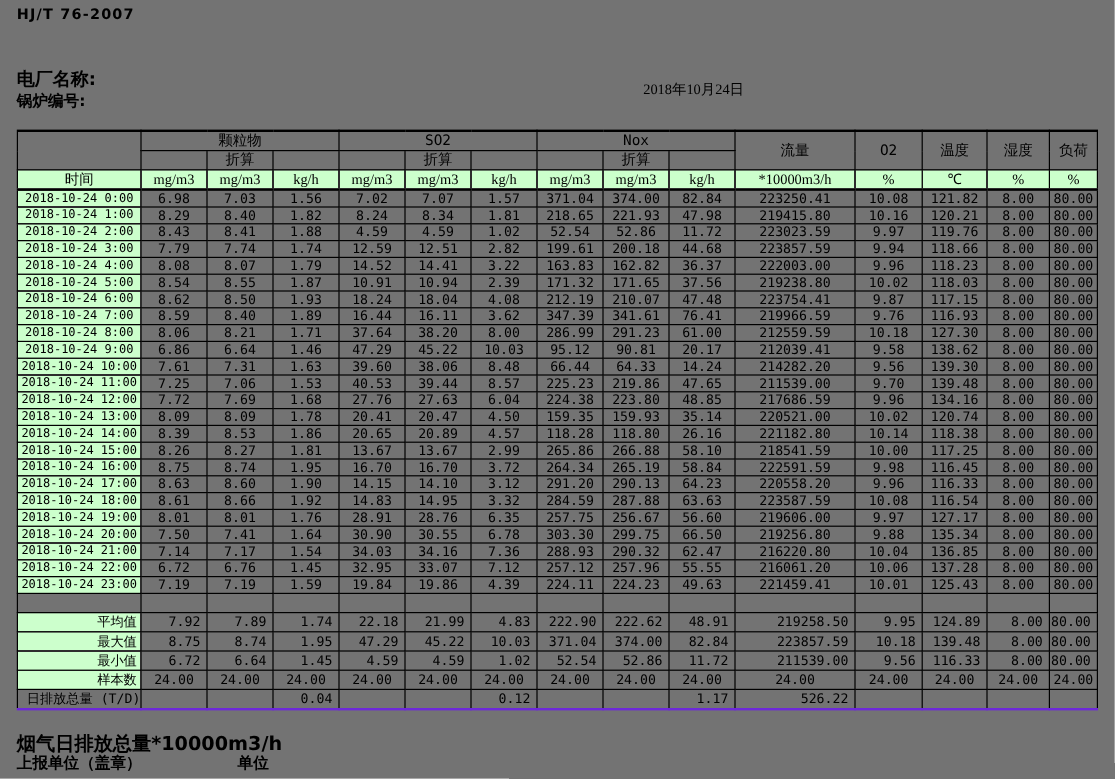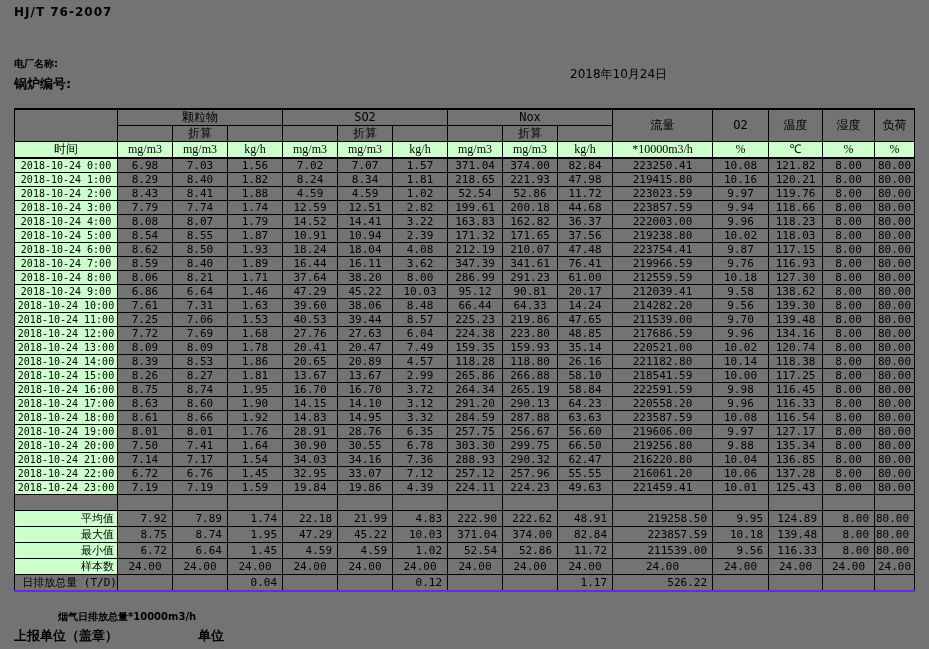--- a/index.html
+++ b/index.html
@@ -1,36 +1,36 @@
 <!DOCTYPE html>
 <html style="--green: #ccffcc;"><head>
 <meta charset="utf-8">
 <style>
   html,body{margin:0;padding:0;background:#fff;color:#000;
     font-family:"DejaVu Sans","Liberation Sans",sans-serif;}
   #page{position:relative;width:929px;height:649px;background:#737373;overflow:hidden;}
   .std{position:absolute;left:14px;top:5px;font-weight:bold;font-size:12px;letter-spacing:1px;}
   .title{position:absolute;left:198px;top:21px;font-weight:bold;font-size:17px;}
-  .plant{position:absolute;left:14px;top:57px;font-weight:bold;font-size:10px;}
+  .plant{position:absolute;left:14px;top:57px;font-weight:bold;font-size:15px;}
   .boiler{position:absolute;left:14px;top:75px;font-weight:bold;font-size:13px;}
-  .date{position:absolute;left:570px;top:66px;font-size:12px;}
+  .date{position:absolute;left:536px;top:66px;font-size:12px;font-family:Liberation Serif, serif;}
   table{position:absolute;left:14px;top:108px;width:900px;border-collapse:collapse;
     table-layout:fixed;font-family:"DejaVu Sans Mono","DejaVu Sans",monospace;
     border-top:2px solid #000;border-bottom:2px solid #6d28d9;}
   td{border:1px solid #000;text-align:center;padding:0;height:13px;line-height:13px;
     font-size:11px;overflow:hidden;white-space:nowrap;}
   thead td{height:15px;line-height:15px;font-size:12px;}
   thead tr.units td{border-bottom:2px solid #000;font-family:Liberation Serif, serif;}
   .green{background:var(--green,#ccffcc);}
   td.time{font-size:10px;margin-top:48px;}
   tr.srow td{height:15px;line-height:15px;}
   td.r{text-align:right;padding-right:5px;}
   td.lab{text-align:right;padding-right:3px;}
   td.total-lab{text-align:right;padding-left:1px;}
-  .note{position:absolute;left:14px;top:610px;font-weight:bold;font-size:10px;margin-left:44px;}
+  .note{position:absolute;left:14px;top:610px;font-weight:bold;font-size:16px;}
   .foot2a{position:absolute;left:14px;top:627px;font-weight:bold;font-size:13px;}
   .foot2b{position:absolute;left:198px;top:627px;font-weight:bold;font-size:13px;}
 </style>
 </head>
 <body>
 
 <div id="page">
   <div class="std">HJ/T  76-2007</div>
   <div class="plant">电厂名称:</div>
   <div class="boiler">锅炉编号:</div>
@@ -317,21 +317,21 @@
           <td>8.00</td>
           <td>80.00</td>
         </tr>
         <tr>
           <td class="green time">2018-10-24 13:00</td>
           <td>8.09</td>
           <td>8.09</td>
           <td>1.78</td>
           <td>20.41</td>
           <td>20.47</td>
-          <td>7.49</td>
+          <td>4.50</td>
           <td>159.35</td>
           <td>159.93</td>
           <td>35.14</td>
           <td>220521.00</td>
           <td>10.02</td>
           <td>120.74</td>
           <td>8.00</td>
           <td>80.00</td>
         </tr>
         <tr>

